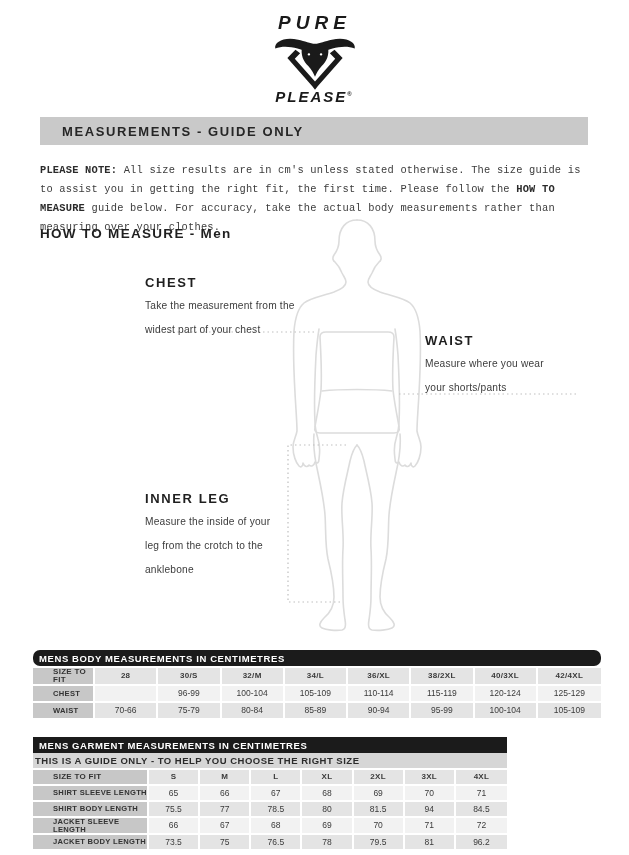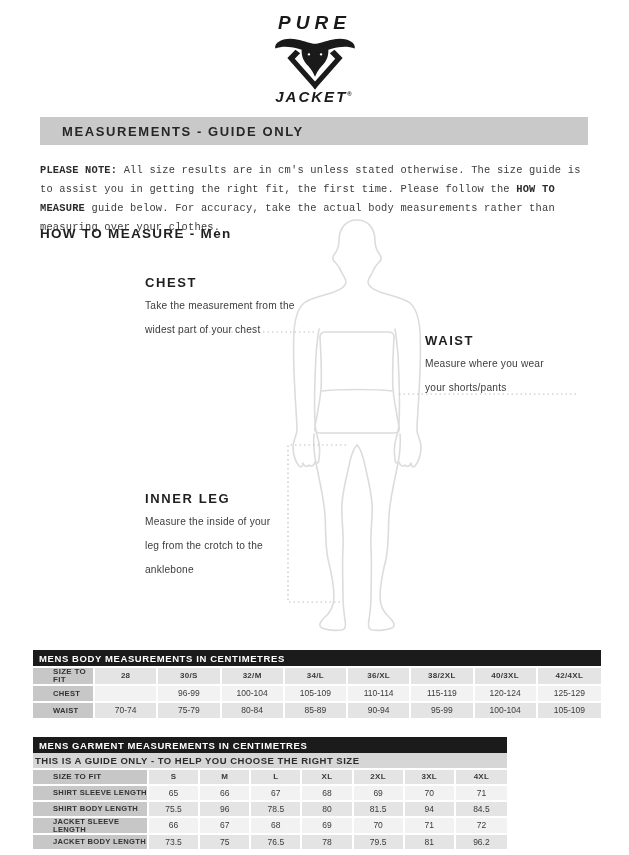--- a/index.html
+++ b/index.html
@@ -58,41 +58,41 @@
     font-size:8.5px;color:#3a3a3a;text-align:center;vertical-align:middle;line-height:1;}
   .mtable td:last-child{border-right:none;}
   .mtable td.lbl{background:var(--c-label);text-align:left;padding-left:20px;font-weight:bold;
     font-size:7.6px;letter-spacing:0.3px;color:#333;}
   .mtable tr.hdr td{background:var(--c-rowb);font-weight:bold;font-size:8px;letter-spacing:0.3px;}
   .mtable tr.row-a td{background:var(--c-rowa);}
   .mtable tr.row-b td{background:var(--c-rowb);}
   .mtable tr.row-a td.lbl,.mtable tr.row-b td.lbl,.mtable tr.hdr td.lbl{background:var(--c-label);}
   #body-table{top:668px;width:568px;}
   #garment-table{top:770px;width:474px;}
-  #body-table-title{top:650px;width:568px;}
+  #body-table-title{top:650px;width:568px;border-radius:7px;}
   #garment-table-title{top:737px;width:474px;}
   #garment-table-sub{top:753px;width:474px;}
   .mtable td{height:17px;}
   #garment-table td{height:16px;}
 </style>
 </head>
 <body>
 
 <div id="page">
 
   <div class="logo">
     <div class="brand-top">PURE</div>
     <div class="bull-wrap">
       <svg viewBox="0 0 130 92" aria-hidden="true">
         <path d="M6,26 C4,16 20,8 40,13 C50,15 58,19 65,19 C72,19 80,15 90,13 C110,8 126,16 124,26 C114,22 102,23 91,26 C81,29 72,32 65,32 C58,32 49,29 39,26 C28,23 16,22 6,26 Z"></path>
         <path d="M36,28 L24,40 L61,82 L65,87 L69,82 L106,40 L94,28 L87,33 L95,41 L65,75 L35,41 L43,33 Z"></path>
         <path fill-rule="evenodd" d="M46,22 L84,22 C87,36 82,45 75,52 C70,57 67,63 65,68 C63,63 60,57 55,52 C48,45 43,36 46,22 Z M56,33 C58.5,33 58.5,36.5 56,36.5 C53.5,36.5 53.5,33 56,33 Z M74,33 C76.5,33 76.5,36.5 74,36.5 C71.5,36.5 71.5,33 74,33 Z"></path>
       </svg>
     </div>
-    <div class="brand-bottom"><span>JACKET</span><span class="reg">®</span></div>
+    <div class="brand-bottom"><span>PLEASE</span><span class="reg">®</span></div>
   </div>
 
   <div class="title-bar">
     <span>MEASUREMENTS - GUIDE ONLY</span>
   </div>
 
   <p class="note"><b>PLEASE NOTE:</b><span> All size results are in cm's unless stated otherwise. The size guide is to assist you in getting the right fit, the first time. Please follow the </span><b>HOW TO MEASURE</b><span> guide below. For accuracy, take the actual body measurements rather than measuring over your clothes.</span></p>
 
   <h2 class="htm-heading">HOW TO MEASURE - Men</h2>
 
@@ -160,21 +160,21 @@
       <td>96-99</td>
       <td>100-104</td>
       <td>105-109</td>
       <td>110-114</td>
       <td>115-119</td>
       <td>120-124</td>
       <td>125-129</td>
     </tr>
     <tr class="row-b">
       <td class="lbl">WAIST</td>
-      <td>70-74</td>
+      <td>70-66</td>
       <td>75-79</td>
       <td>80-84</td>
       <td>85-89</td>
       <td>90-94</td>
       <td>95-99</td>
       <td>100-104</td>
       <td>105-109</td>
     </tr>
   </tbody>
     </table>
@@ -213,21 +213,21 @@
       <td>66</td>
       <td>67</td>
       <td>68</td>
       <td>69</td>
       <td>70</td>
       <td>71</td>
     </tr>
     <tr class="row-b">
       <td class="lbl">SHIRT BODY LENGTH</td>
       <td>75.5</td>
-      <td>96</td>
+      <td>77</td>
       <td>78.5</td>
       <td>80</td>
       <td>81.5</td>
       <td>94</td>
       <td>84.5</td>
     </tr>
     <tr class="row-a">
       <td class="lbl">JACKET SLEEVE LENGTH</td>
       <td>66</td>
       <td>67</td>

